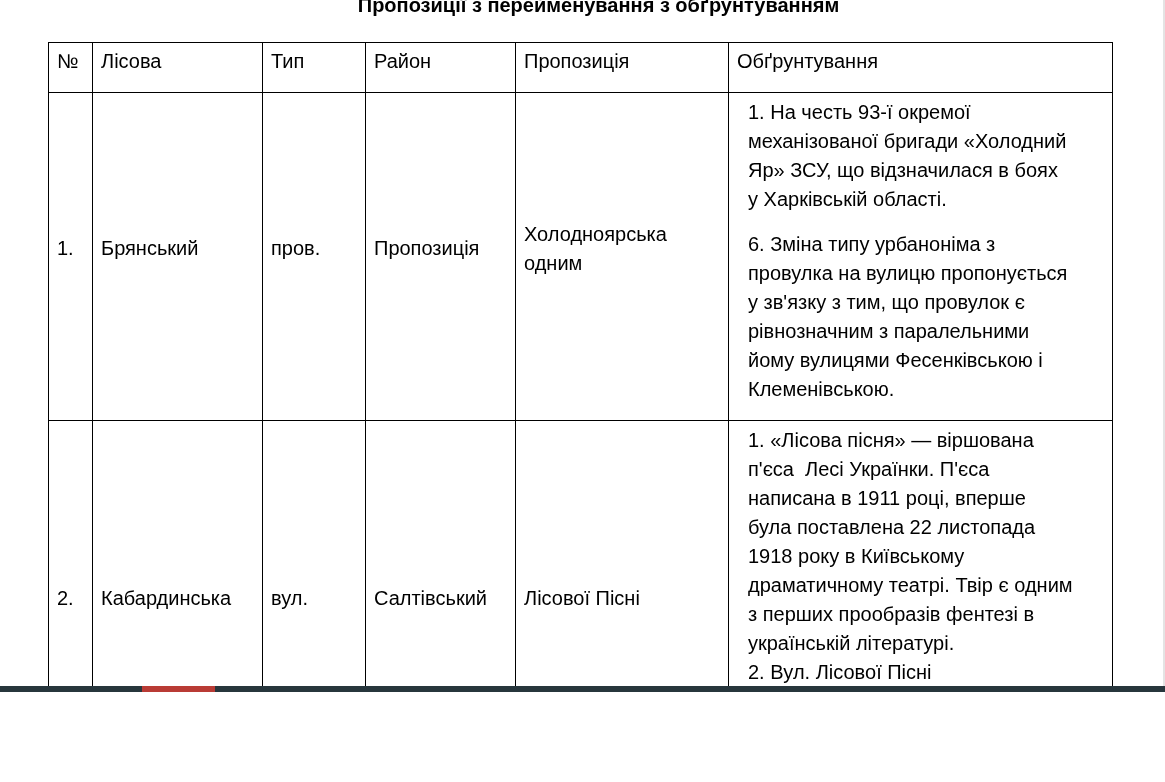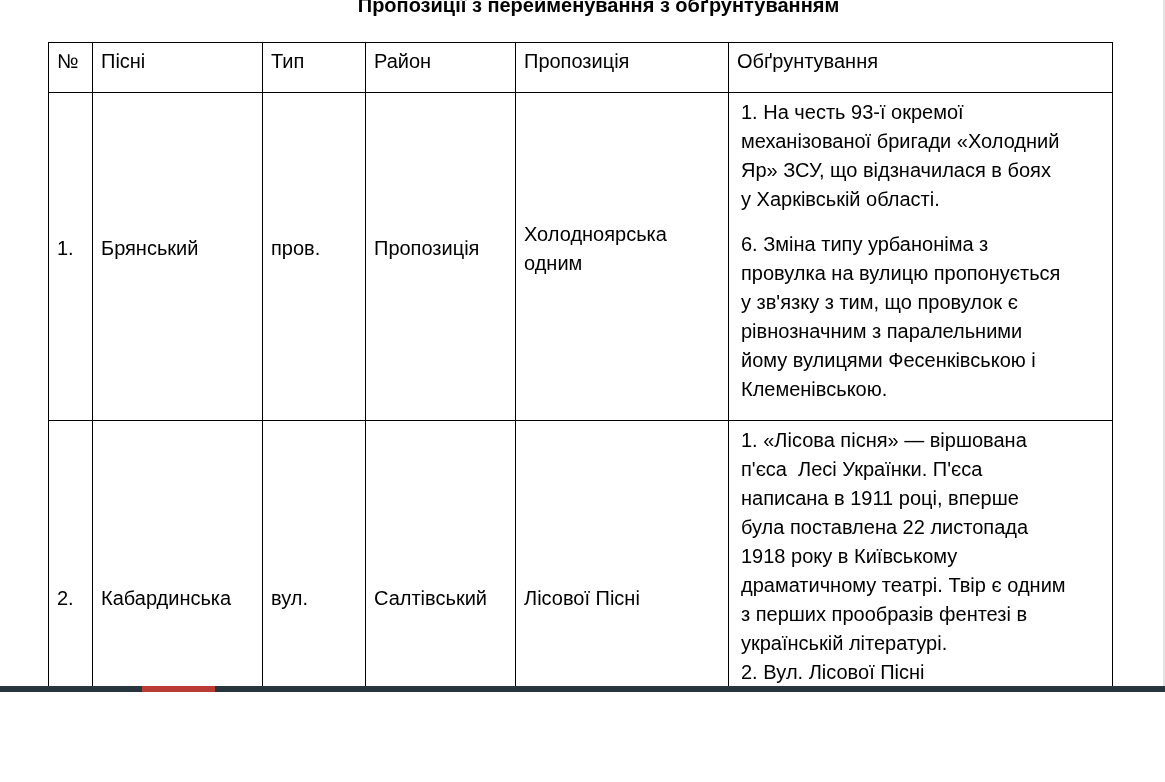--- a/index.html
+++ b/index.html
@@ -43,21 +43,21 @@
     vertical-align:top;
     padding-top:4px;
   }
   td.mid{
     vertical-align:middle;
     padding-bottom:16px;
     white-space:pre-wrap;
   }
   td.just{
     vertical-align:top;
-    padding:5px 6px 0 12px;
+    padding:5px 6px 0 19px;
     margin-top:12px;
   }
   .jblock{white-space:pre-wrap;}
   .jblock + .jblock{margin-top:16px;}
   .edge-line{
     position:absolute;
     top:0;right:0;
     width:2px;height:776px;
     background:#e4e4e4;
   }
@@ -85,21 +85,21 @@
       <col style="width:44px">
       <col style="width:170px">
       <col style="width:103px">
       <col style="width:150px">
       <col style="width:213px">
       <col style="width:384px">
     </colgroup>
     <thead>
       <tr>
         <th>№</th>
-        <th>Пісні</th>
+        <th>Лісова</th>
         <th>Тип</th>
         <th>Район</th>
         <th>Пропозиція</th>
         <th>Обґрунтування</th>
       </tr>
     </thead>
     <tbody>
       <tr class="row-1">
         <td class="mid">1.</td>
         <td class="mid">Брянський</td>

